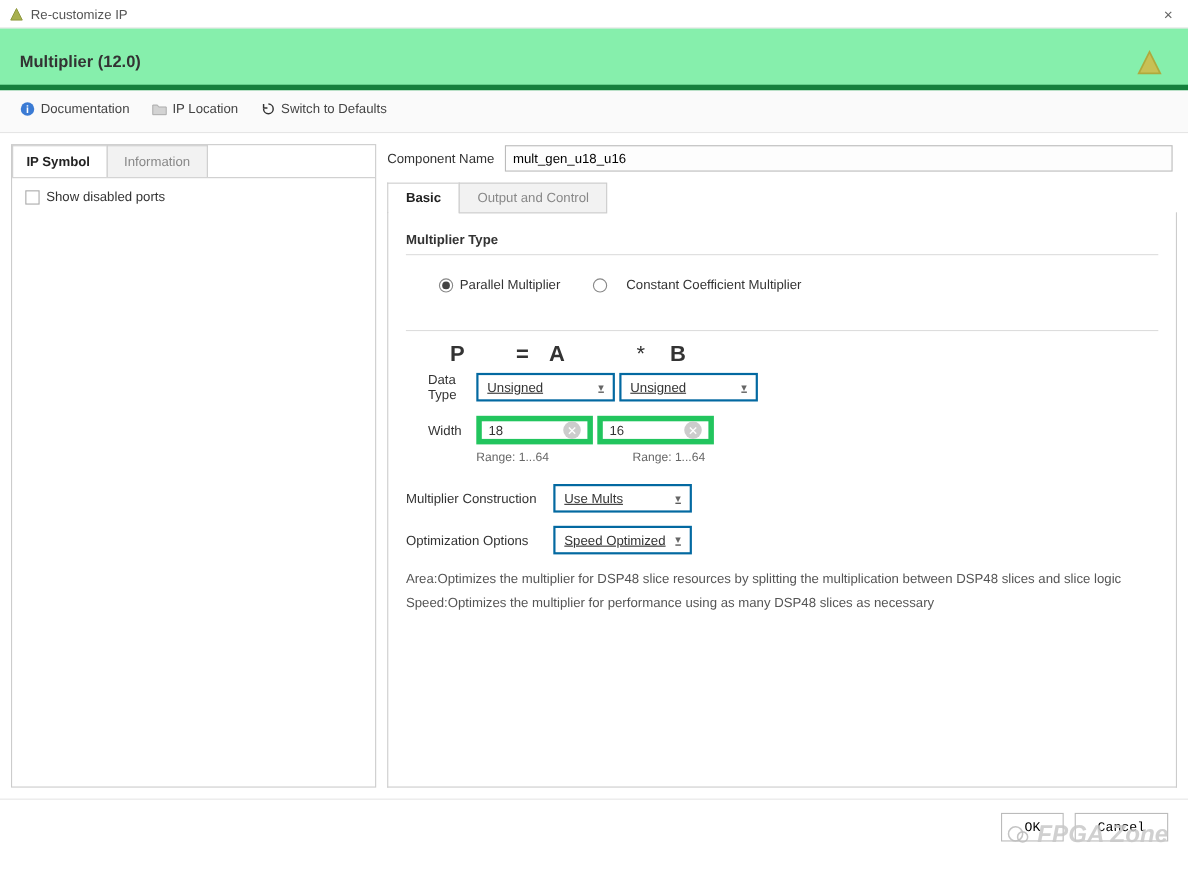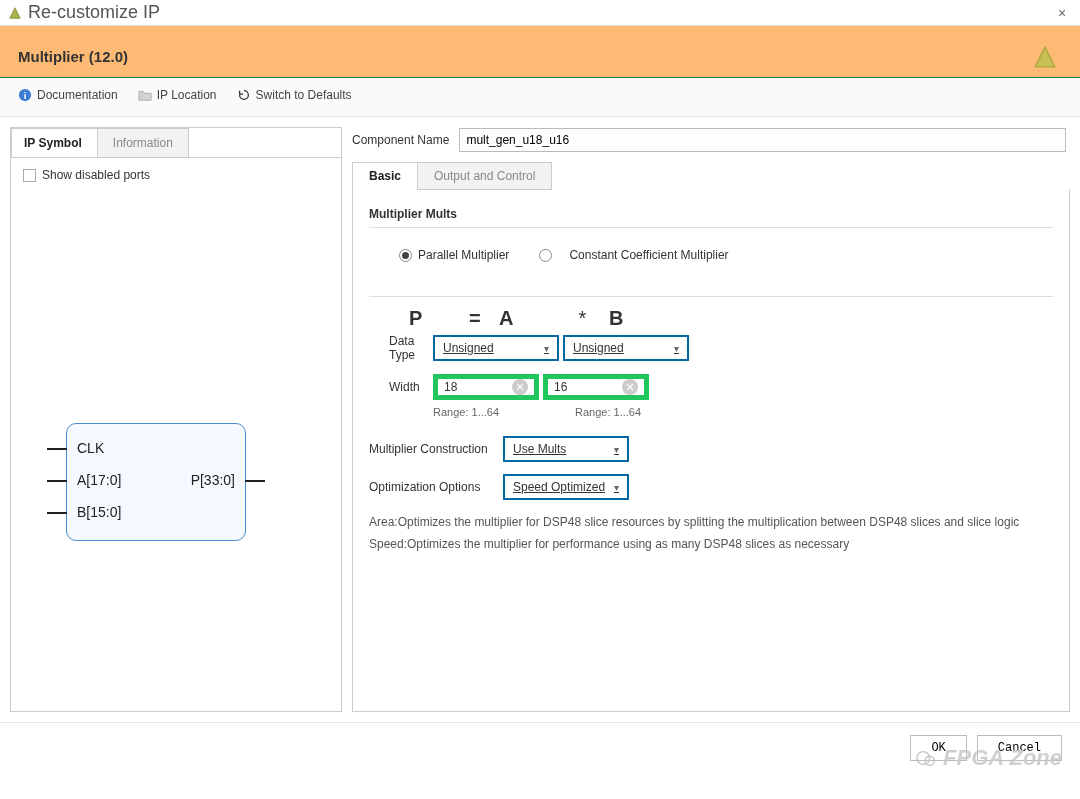--- a/index.html
+++ b/index.html
@@ -1,20 +1,20 @@
 <!DOCTYPE html>
 <html><head>
 <meta charset="utf-8">
 <style>
 * { box-sizing: border-box; margin: 0; padding: 0; }
 body { font-family: "Segoe UI", Arial, sans-serif; font-size: 12px; width: 1080px; height: 799px; background: #fff; overflow: hidden; color: #333; }
 .titlebar { height: 26px; display: flex; align-items: center; padding: 0 8px; border-bottom: 1px solid #ddd; }
-.titlebar .title { flex: 1; color: #555; font-size: 18px; }
+.titlebar .title { flex: 1; color: #555; font-size: 12px; }
 .titlebar .close { width: 20px; text-align: center; color: #666; font-size: 14px; }
-.head-band { padding: 22px 18px 12px 18px; position: relative; border-bottom: 1px solid #15803d; background: #fdba74; }
+.head-band { padding: 22px 18px 12px 18px; position: relative; border-bottom: 5px solid #15803d; background: #86efac; }
 .head-title { font-size: 15px; font-weight: bold; }
 .head-logo { position: absolute; right: 22px; top: 18px; }
 .toolbar { padding: 10px 18px 14px 18px; display: flex; gap: 20px; align-items: center; background: #fafafa; border-bottom: 1px solid #e5e5e5; }
 .tool-item { display: flex; align-items: center; gap: 5px; color: #444; }
 .ico { width: 14px; height: 14px; display: inline-block; }
 .body-split { display: flex; padding: 10px; gap: 10px; height: calc(100% - 26px - 74px - 44px - 50px); }
 .left-panel { width: 332px; border: 1px solid #ccc; background: #fff; }
 .right-panel { flex: 1; display: flex; flex-direction: column; }
 .tabs { display: flex; border-bottom: 1px solid #ccc; }
 .tab { padding: 7px 15px; border: 1px solid #ccc; border-bottom: none; margin-right: -1px; color: #888; background: #f2f2f2; }
@@ -102,46 +102,34 @@
   <div class="left-panel">
     <div class="tabs">
       <div class="tab active">IP Symbol</div>
       <div class="tab">Information</div>
     </div>
     <div class="left-body">
       <label class="chk">
         <span class="chk-box"></span>
         <span>Show disabled ports</span>
       </label>
-      <div class="ip-block">
-        <div class="ip-box">
-          <div class="port-line" style="top:24px;left:-20px"></div>
-          <div class="port" style="top:16px;left:10px">CLK</div>
-          <div class="port-line" style="top:56px;left:-20px"></div>
-          <div class="port" style="top:48px;left:10px">A[17:0]</div>
-          <div class="port-line" style="top:88px;left:-20px"></div>
-          <div class="port" style="top:80px;left:10px">B[15:0]</div>
-          <div class="port-line" style="top:56px;right:-20px"></div>
-          <div class="port" style="top:48px;right:10px">P[33:0]</div>
-        </div>
-      </div>
     </div>
   </div>
 
   <div class="right-panel">
     <div class="comp-name-row">
       <span>Component Name</span>
       <input class="txt-input" value="mult_gen_u18_u16" style="">
     </div>
     <div class="inner-tabs">
       <div class="inner-tab active">Basic</div>
       <div class="inner-tab">Output and Control</div>
     </div>
     <div class="inner-body">
-      <div class="section-title">Multiplier Mults</div>
+      <div class="section-title">Multiplier Type</div>
       <div class="hr-line"></div>
       <div class="radio-grp" style="margin-bottom:34px">
         <label class="row" style="gap:6px;margin:0">
           <span class="radio selected"></span>
           <span>Parallel Multiplier</span>
         </label>
         <label class="row" style="gap:17px;margin:0">
           <span class="radio"></span>
           <span>Constant Coefficient Multiplier</span>
         </label>

